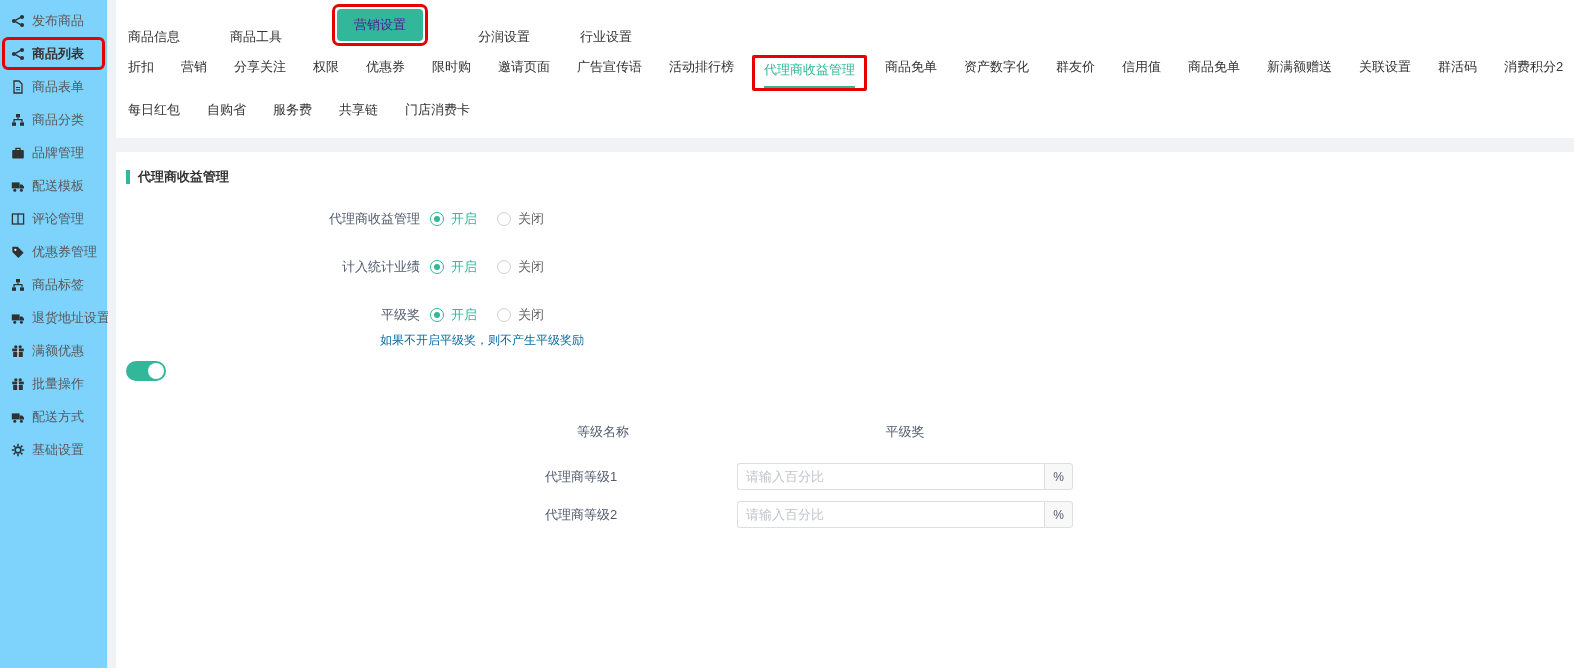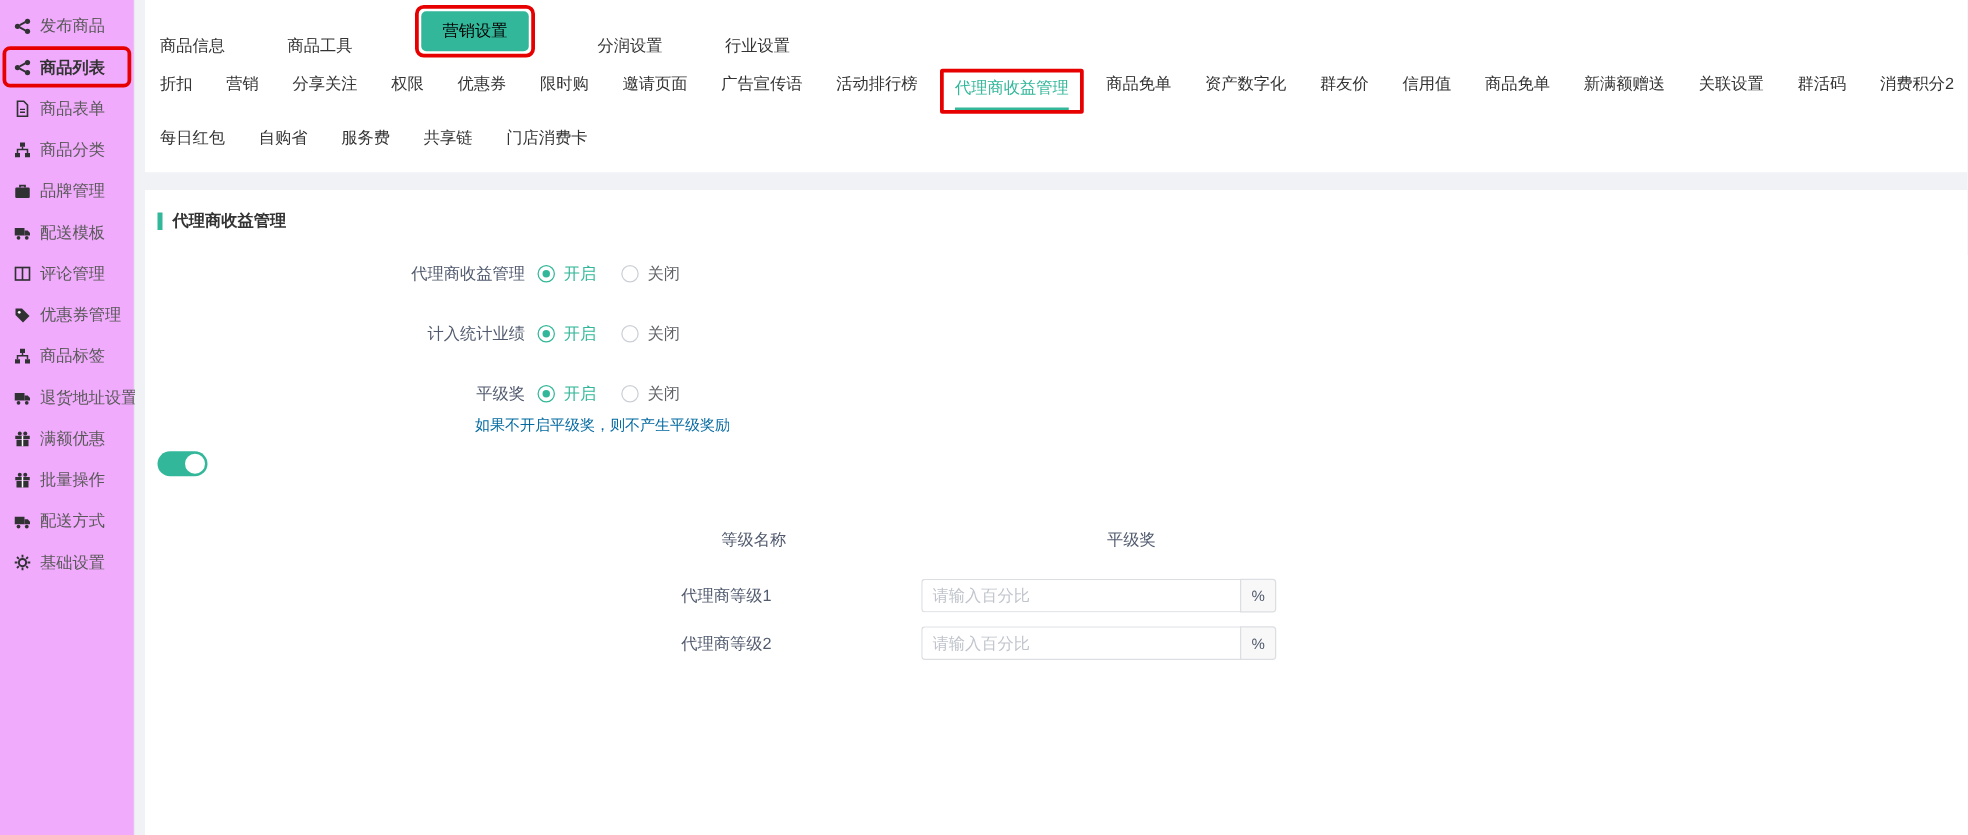--- a/index.html
+++ b/index.html
@@ -12,35 +12,35 @@
     --text-soft:#595959;
     --text-label:#515a6e;
     --placeholder:#c0c4cc;
   }
   *{box-sizing:border-box;margin:0;padding:0;}
   html,body{width:1574px;height:668px;overflow:hidden;}
   body{font-family:"Liberation Sans","DejaVu Sans",sans-serif;font-size:13px;color:var(--text);background:var(--grey-bg);}
   .app{display:flex;width:1574px;height:668px;background:var(--grey-bg);}
 
   
-  .sidebar{width:108px;background:#f0abfc;border-right:1px solid var(--border);padding-top:4px;flex-shrink:0;}
+  .sidebar{width:108px;background:#7dd3fc;border-right:1px solid var(--border);padding-top:4px;flex-shrink:0;}
   .sb-item{display:flex;align-items:center;height:33px;padding-left:11px;color:var(--text-soft);cursor:pointer;white-space:nowrap;}
   .sb-item .icn{width:14px;height:14px;margin-right:7px;color:#303133;flex-shrink:0;display:inline-flex;}
   .sb-item .icn svg{width:14px;height:14px;fill:currentColor;}
   .sb-item.annotated{border:3px solid var(--red);border-radius:6px;margin:0 2px;padding-left:6px;height:33px;color:#333;font-weight:bold;}
   .sidebar-gap{width:8px;background:var(--grey-bg);flex-shrink:0;}
 
   
   .main{flex:1;display:flex;flex-direction:column;min-width:0;}
   .tabs-card{background:#fff;padding:12px 0 10px 12px;flex-shrink:0;overflow:hidden;}
   .primary-tabs{display:flex;align-items:flex-end;gap:50px;height:34px;}
   .ptab{color:#333;cursor:pointer;white-space:nowrap;}
   .ptab-pillwrap{display:inline-flex;}
   .ptab-pillwrap.annotated{border:3px solid var(--red);border-radius:7px;padding:2px;}
-  .ptab.active-pill{background:var(--accent);color:#000000;padding:7px 17px;border-radius:4px;}
+  .ptab.active-pill{background:var(--accent);color:#4c1d95;padding:7px 17px;border-radius:4px;}
   .secondary-tabs{display:flex;align-items:flex-start;gap:27px;margin-top:12px;white-space:nowrap;}
   .tertiary-tabs{display:flex;align-items:center;gap:27px;margin-top:10px;padding-bottom:2px;white-space:nowrap;}
   .stab{color:#333;cursor:pointer;padding-bottom:7px;}
   .stab.active{color:var(--accent);border-bottom:2px solid var(--accent);}
   .stab-wrap{display:inline-flex;}
   .stab-wrap.annotated{border:3px solid var(--red);border-radius:2px;padding:3px 9px 0;margin:-3px -9px 0;}
 
   .card-gap{height:14px;background:var(--grey-bg);flex-shrink:0;}
 
   
@@ -60,21 +60,21 @@
   .help-row{padding-left:254px;margin-top:-22px;margin-bottom:12px;color:#0369a1;font-size:12px;}
   .switch{width:40px;height:20px;border-radius:10px;background:var(--accent);position:relative;cursor:pointer;display:inline-block;}
   .switch::after{content:"";position:absolute;top:2px;right:2px;width:16px;height:16px;border-radius:50%;background:#fff;}
 
   .grade-table{margin-left:419px;margin-top:42px;}
   .gt-header{display:flex;color:var(--text-label);margin-bottom:22px;}
   .gt-col1{width:192px;padding-left:32px;}
   .gt-col2{width:336px;text-align:center;}
   .gt-row{display:flex;align-items:center;margin-bottom:11px;}
   .gt-name{width:192px;color:var(--text-label);}
-  .gt-input-group{display:flex;width:284px;}
+  .gt-input-group{display:flex;width:336px;}
   .gt-input{flex:1;height:27px;border:1px solid var(--input-border);border-right:none;border-radius:3px 0 0 3px;padding:0 8px;font-size:13px;color:#333;font-family:inherit;outline:none;}
   .gt-input::placeholder{color:var(--placeholder);}
   .gt-suffix{width:29px;height:27px;border:1px solid var(--input-border);border-radius:0 3px 3px 0;background:#f8f8f9;color:#515a6e;display:flex;align-items:center;justify-content:center;font-size:12px;}
 </style>
 </head>
 <body>
 
 <div class="app">
   <aside class="sidebar">
     <nav id="sidebar-items">

